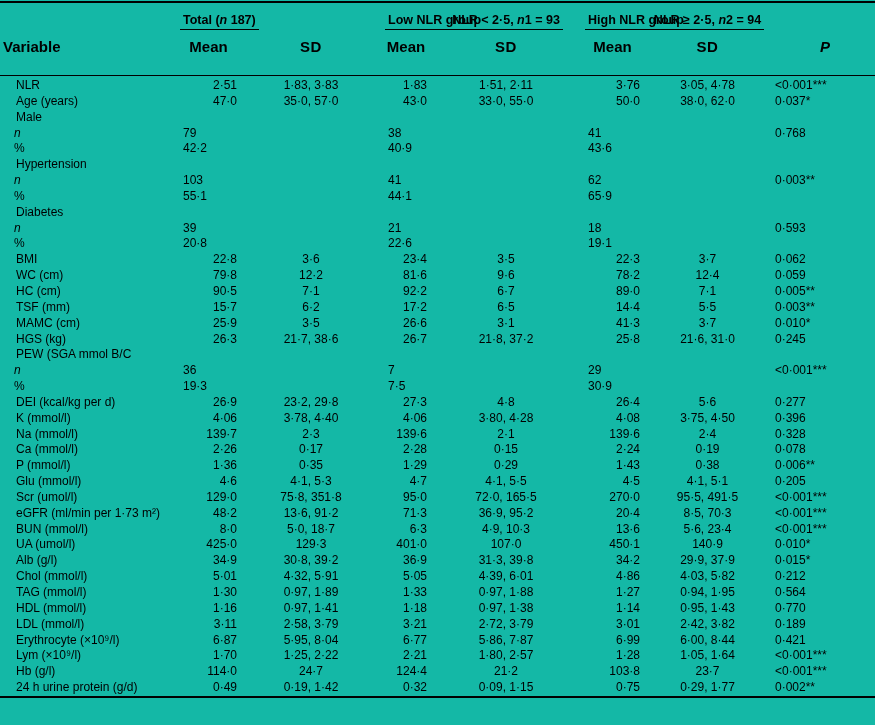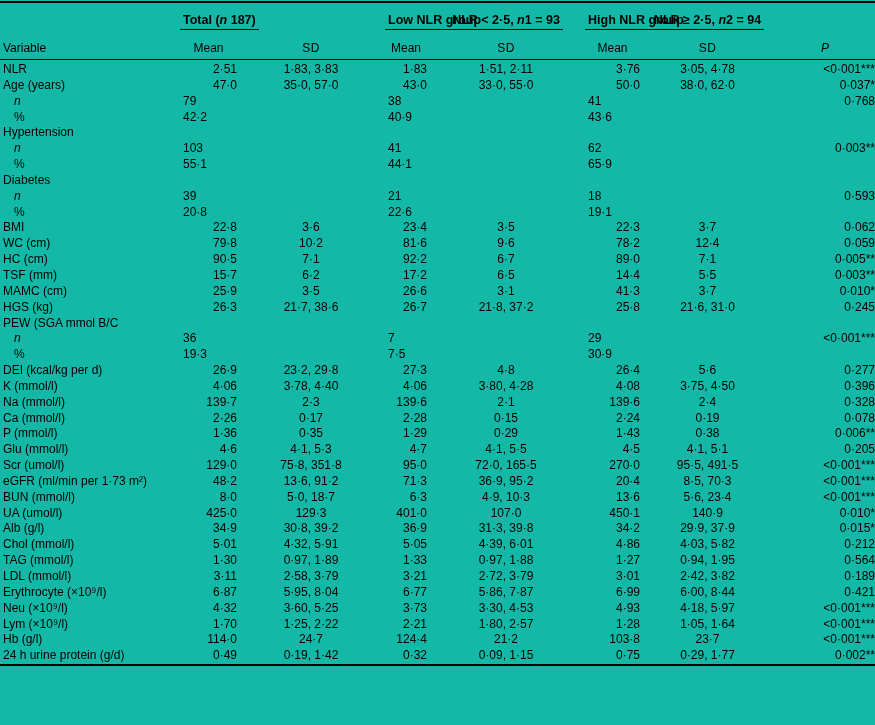--- a/index.html
+++ b/index.html
@@ -9,32 +9,32 @@
         border-top:2.5px solid #000;border-bottom:2.5px solid #000;}
   col.w-var{width:180px;} col.w-m1{width:57px;} col.w-s1{width:148px;}
   col.w-m2{width:42px;}  col.w-s2{width:158px;} col.w-m3{width:55px;}
   col.w-s3{width:135px;} col.w-p{width:100px;}
   th,td{padding:0;white-space:nowrap;overflow:visible;}
   
   .gh-row th{height:27px;vertical-align:bottom;text-align:center;font-weight:bold;
              font-size:12.5px;padding-bottom:1px;}
   .grp{display:inline-block;border-bottom:1.5px solid #000;padding:0 3px 2px 3px;white-space:nowrap;}
   
-  .col-row th{height:24px;vertical-align:bottom;font-weight:normal;font-size:12px;
-              border-bottom:1.5px solid #000;padding-bottom:4px;text-align:center;}
+  .col-row th{height:24px;vertical-align:bottom;font-weight:bold;font-size:15px;
+              border-bottom:1.5px solid #000;padding-bottom:20px;text-align:center;}
   .col-row th.c-var{text-align:left;padding-left:3px;}
   .sdh{font-size:9.5px;letter-spacing:.5px;}
   .it{font-style:italic;}
   
   tbody td{font-size:12px;height:15.85px;line-height:15.85px;}
   tbody tr:first-child td{padding-top:2px;}
-  .c-var{text-align:left;padding-left:3px;}
+  .c-var{text-align:left;padding-left:16px;}
   .c-mean{text-align:right;}
   .c-sd{text-align:center;}
-  .c-p{text-align:right;}
+  .c-p{text-align:left;}
   tr.sub td.c-var{padding-left:14px;}
   tr.sub td.c-mean{text-align:left;padding-left:3px;}
   tr.nvar td.c-var{font-style:italic;}
 </style>
 </head>
 <body>
 
 <div class="page">
   <table>
     <colgroup>
@@ -93,20 +93,30 @@
         <tr>
           <td class="c-var">Age (years)</td>
           <td class="c-mean">47·0</td>
           <td class="c-sd">35·0, 57·0</td>
           <td class="c-mean">43·0</td>
           <td class="c-sd">33·0, 55·0</td>
           <td class="c-mean">50·0</td>
           <td class="c-sd">38·0, 62·0</td>
           <td class="c-p">0·037*</td>
         </tr>
+        <tr>
+          <td class="c-var">Male</td>
+          <td class="c-mean"></td>
+          <td class="c-sd"></td>
+          <td class="c-mean"></td>
+          <td class="c-sd"></td>
+          <td class="c-mean"></td>
+          <td class="c-sd"></td>
+          <td class="c-p"></td>
+        </tr>
         <tr class="sub nvar">
           <td class="c-var">n</td>
           <td class="c-mean">79</td>
           <td class="c-sd"></td>
           <td class="c-mean">38</td>
           <td class="c-sd"></td>
           <td class="c-mean">41</td>
           <td class="c-sd"></td>
           <td class="c-p">0·768</td>
         </tr>
@@ -186,21 +196,21 @@
           <td class="c-sd">3·6</td>
           <td class="c-mean">23·4</td>
           <td class="c-sd">3·5</td>
           <td class="c-mean">22·3</td>
           <td class="c-sd">3·7</td>
           <td class="c-p">0·062</td>
         </tr>
         <tr>
           <td class="c-var">WC (cm)</td>
           <td class="c-mean">79·8</td>
-          <td class="c-sd">10·2</td>
+          <td class="c-sd">12·2</td>
           <td class="c-mean">81·6</td>
           <td class="c-sd">9·6</td>
           <td class="c-mean">78·2</td>
           <td class="c-sd">12·4</td>
           <td class="c-p">0·059</td>
         </tr>
         <tr>
           <td class="c-var">HC (cm)</td>
           <td class="c-mean">90·5</td>
           <td class="c-sd">7·1</td>
@@ -394,50 +404,50 @@
           <td class="c-var">TAG (mmol/l)</td>
           <td class="c-mean">1·30</td>
           <td class="c-sd">0·97, 1·89</td>
           <td class="c-mean">1·33</td>
           <td class="c-sd">0·97, 1·88</td>
           <td class="c-mean">1·27</td>
           <td class="c-sd">0·94, 1·95</td>
           <td class="c-p">0·564</td>
         </tr>
         <tr>
+          <td class="c-var">HDL (mmol/l)</td>
+          <td class="c-mean">1·16</td>
+          <td class="c-sd">0·97, 1·41</td>
+          <td class="c-mean">1·18</td>
+          <td class="c-sd">0·97, 1·38</td>
+          <td class="c-mean">1·14</td>
+          <td class="c-sd">0·95, 1·43</td>
+          <td class="c-p">0·770</td>
+        </tr>
+        <tr>
           <td class="c-var">LDL (mmol/l)</td>
           <td class="c-mean">3·11</td>
           <td class="c-sd">2·58, 3·79</td>
           <td class="c-mean">3·21</td>
           <td class="c-sd">2·72, 3·79</td>
           <td class="c-mean">3·01</td>
           <td class="c-sd">2·42, 3·82</td>
           <td class="c-p">0·189</td>
         </tr>
         <tr>
           <td class="c-var">Erythrocyte (×10⁹/l)</td>
           <td class="c-mean">6·87</td>
           <td class="c-sd">5·95, 8·04</td>
           <td class="c-mean">6·77</td>
           <td class="c-sd">5·86, 7·87</td>
           <td class="c-mean">6·99</td>
           <td class="c-sd">6·00, 8·44</td>
           <td class="c-p">0·421</td>
         </tr>
         <tr>
-          <td class="c-var">Neu (×10⁹/l)</td>
-          <td class="c-mean">4·32</td>
-          <td class="c-sd">3·60, 5·25</td>
-          <td class="c-mean">3·73</td>
-          <td class="c-sd">3·30, 4·53</td>
-          <td class="c-mean">4·93</td>
-          <td class="c-sd">4·18, 5·97</td>
-          <td class="c-p">&lt;0·001***</td>
-        </tr>
-        <tr>
           <td class="c-var">Lym (×10⁹/l)</td>
           <td class="c-mean">1·70</td>
           <td class="c-sd">1·25, 2·22</td>
           <td class="c-mean">2·21</td>
           <td class="c-sd">1·80, 2·57</td>
           <td class="c-mean">1·28</td>
           <td class="c-sd">1·05, 1·64</td>
           <td class="c-p">&lt;0·001***</td>
         </tr>
         <tr>

